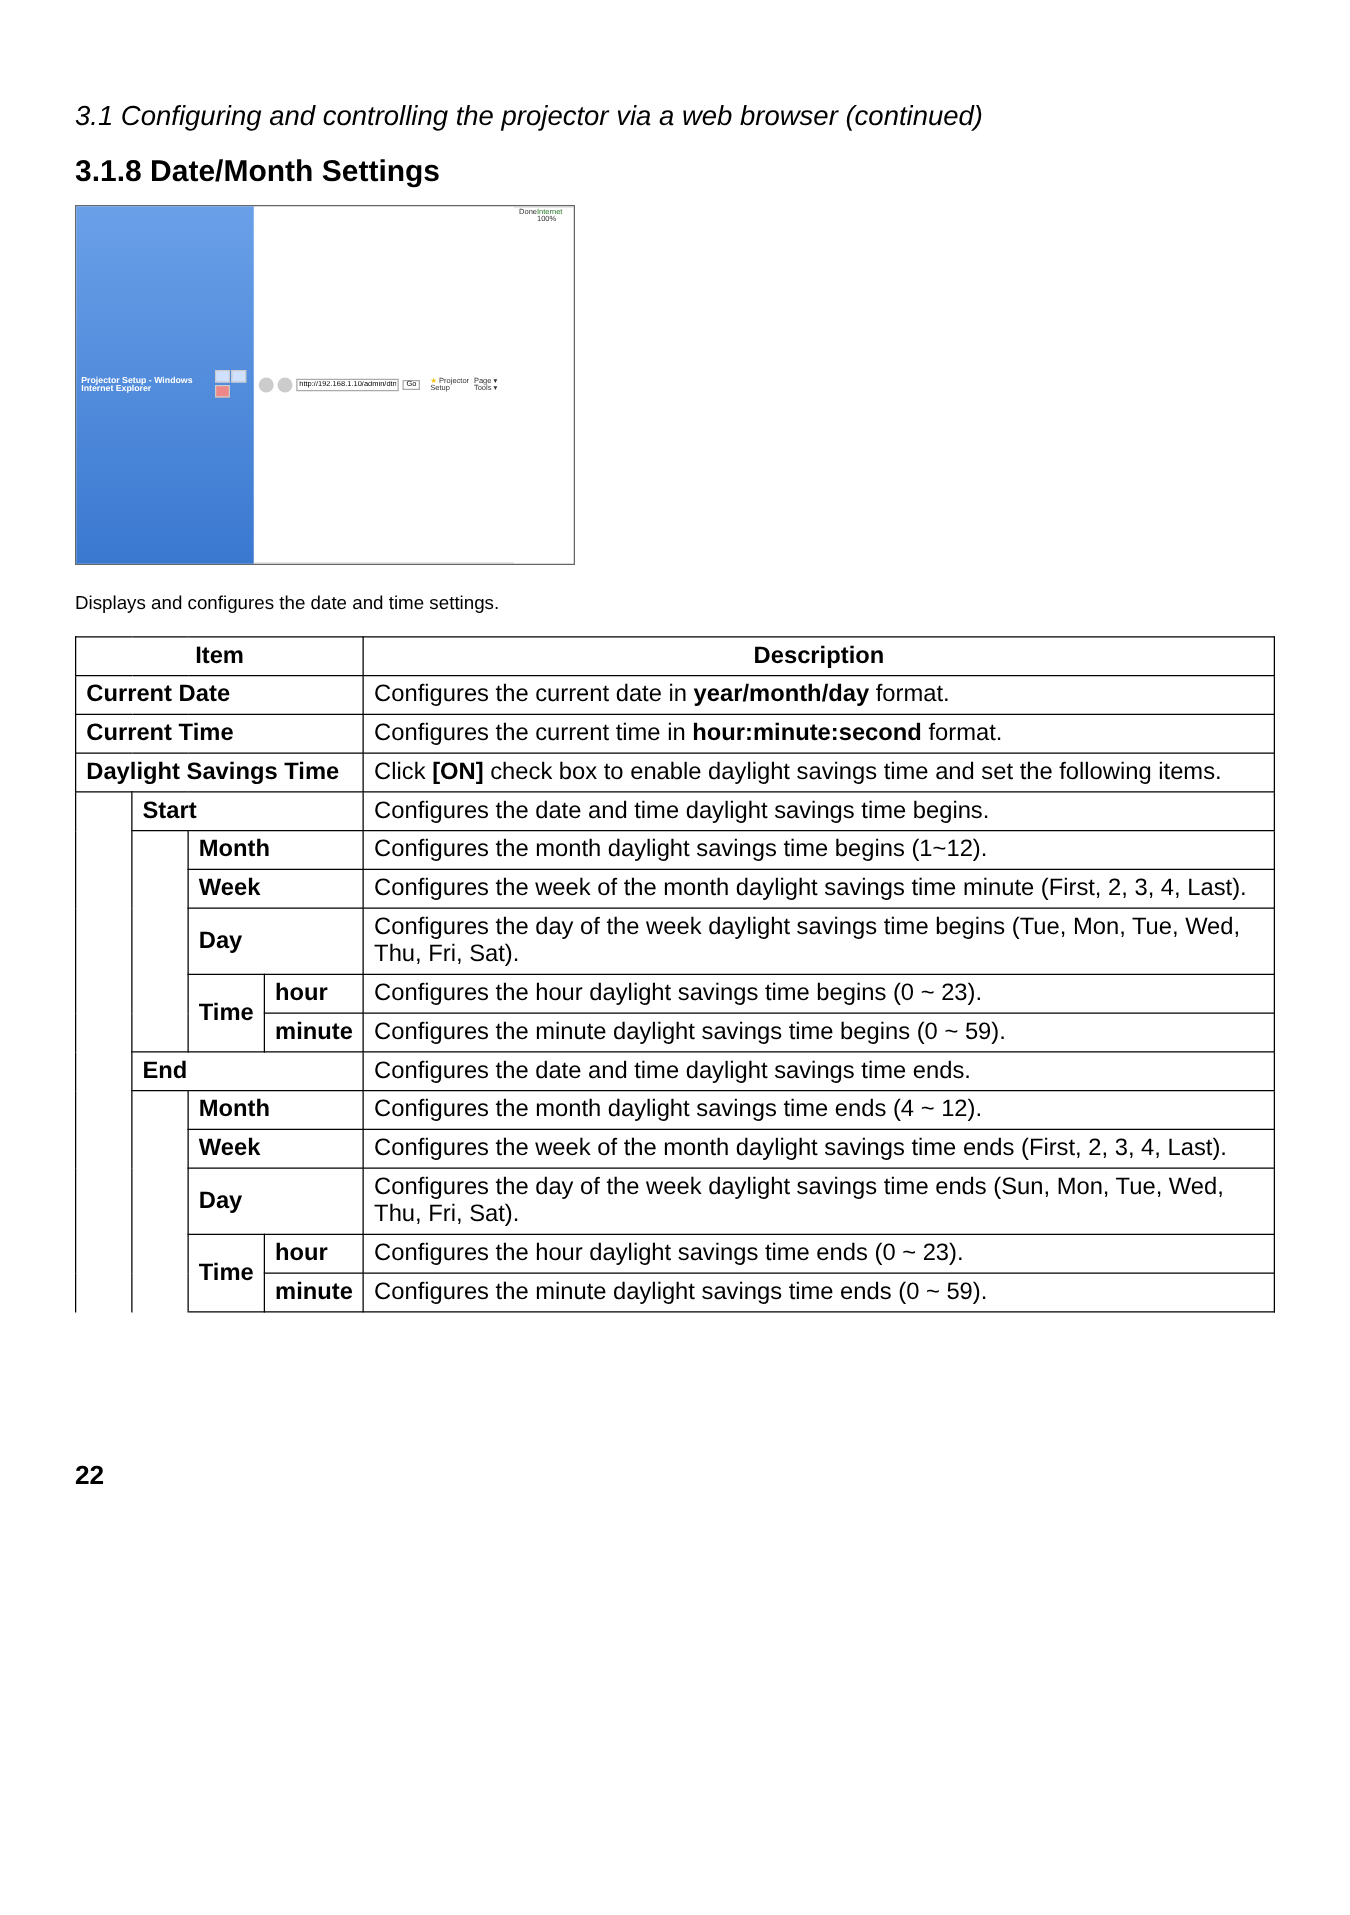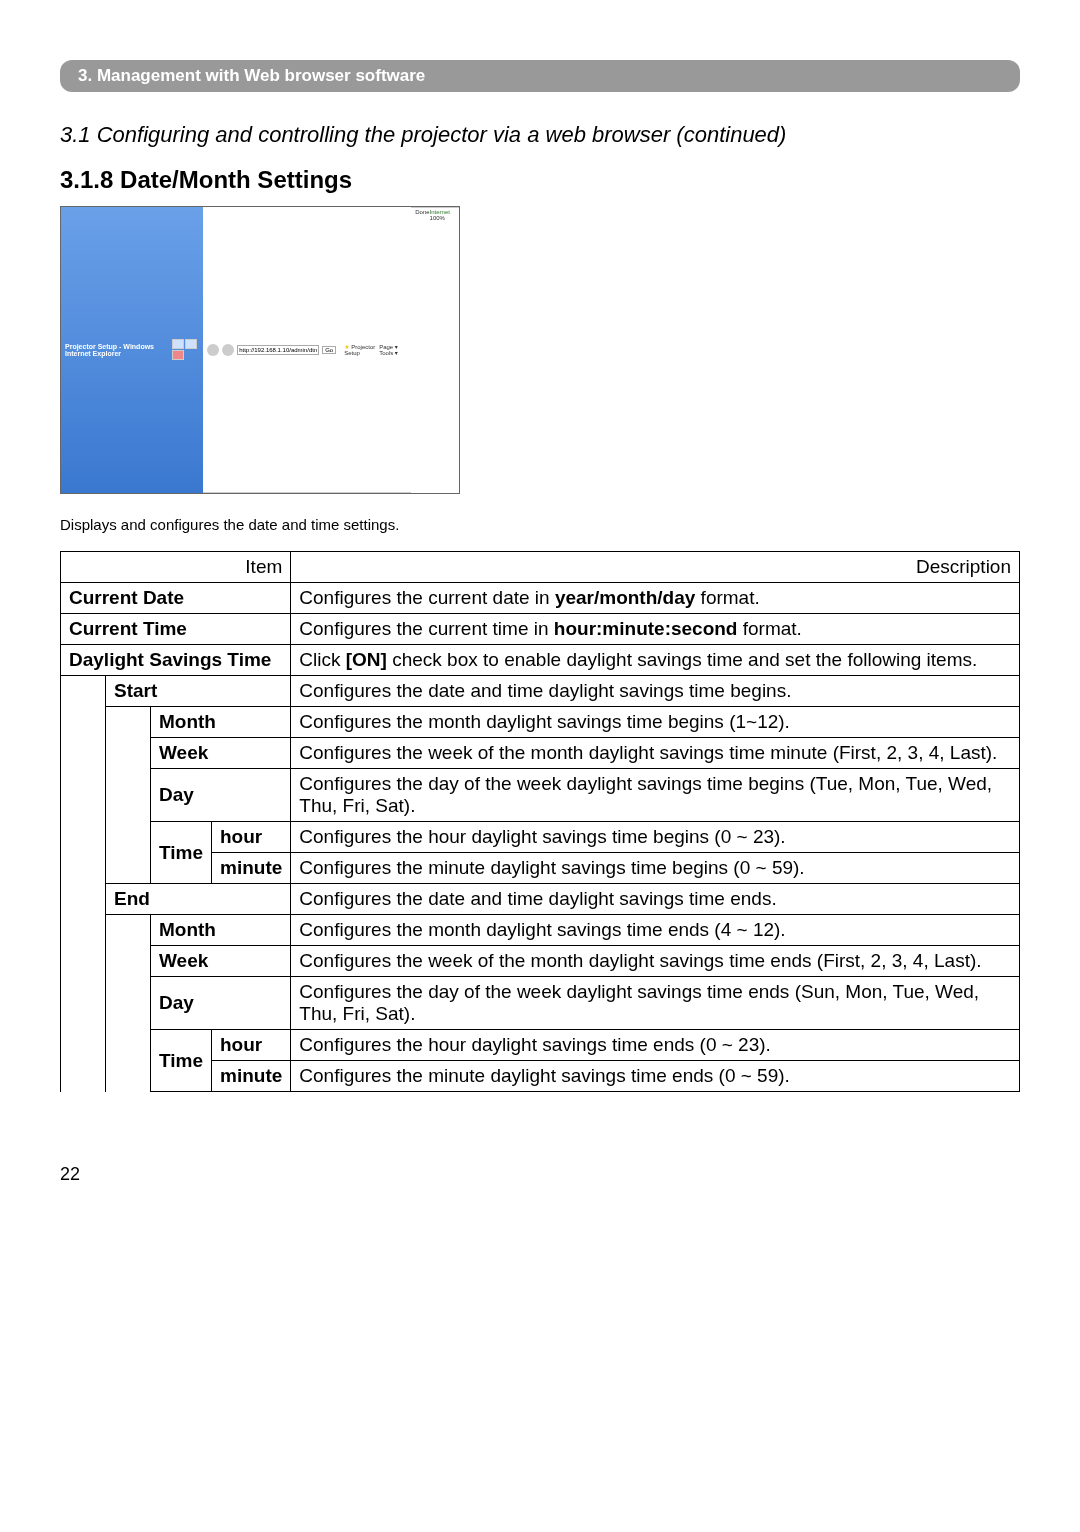--- a/index.html
+++ b/index.html
@@ -87,39 +87,39 @@
     width: 100%;
     font-size: 19px;
   }
   table.desc th, table.desc td {
     border: 1px solid #000;
     padding: 4px 8px;
     text-align: left;
     vertical-align: middle;
   }
   table.desc th {
-    font-weight: normal;
-    text-align: right;
+    font-weight: bold;
+    text-align: center;
   }
   table.desc td.lbl {
     font-weight: bold;
     white-space: nowrap;
   }
   .spacer-col { width: 28px; border-top: none !important;}
   .no-bottom { border-bottom: none !important; }
   .page-num {
-    font-size: 18px;
-    margin-top: 72px;
+    font-size: 21px;
+    margin-top: 119px;
+    font-weight: bold;
   }
 </style>
 </head>
 <body>
 
 <div class="page">
-  <div class="chapter-bar">3. Management with Web browser software</div>
 
   <div class="section-title">3.1 Configuring and controlling the projector via a web browser (continued)</div>
 
   <div class="subsection-title">3.1.8 Date/Month Settings</div>
 
   <div class="screenshot">
     <div class="ss-titlebar">
       <span>Projector Setup - Windows Internet Explorer</span>
       <span class="ss-winbtns"><span></span><span></span><span></span></span>
     </div>

